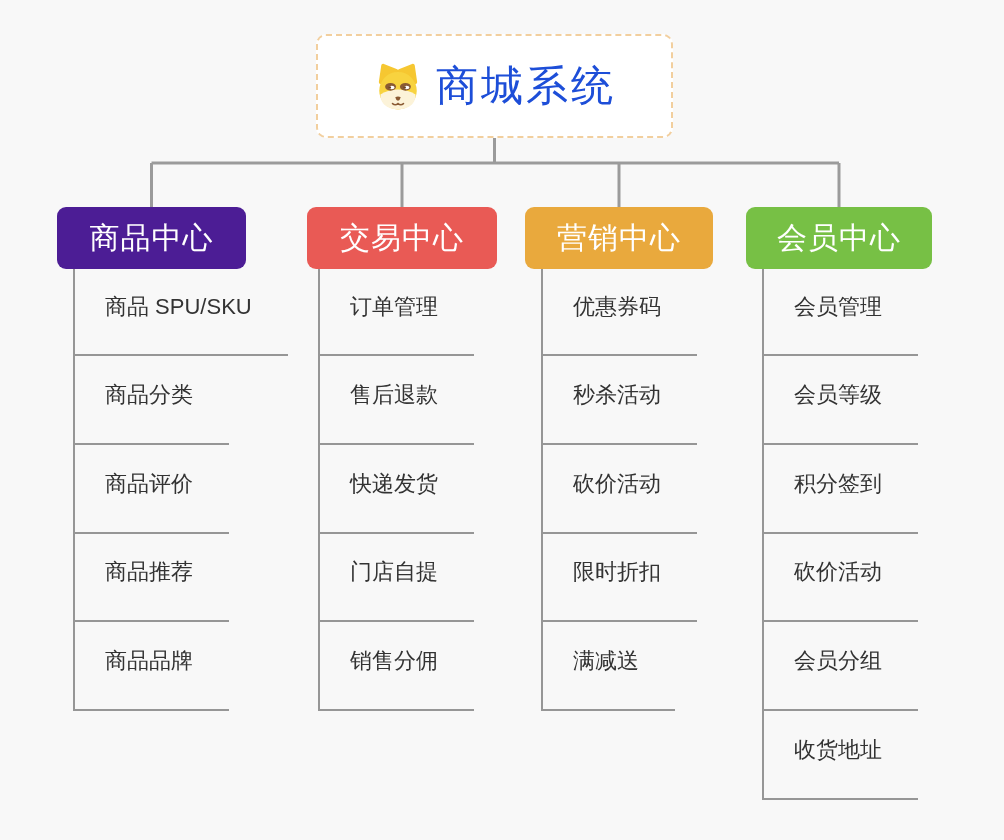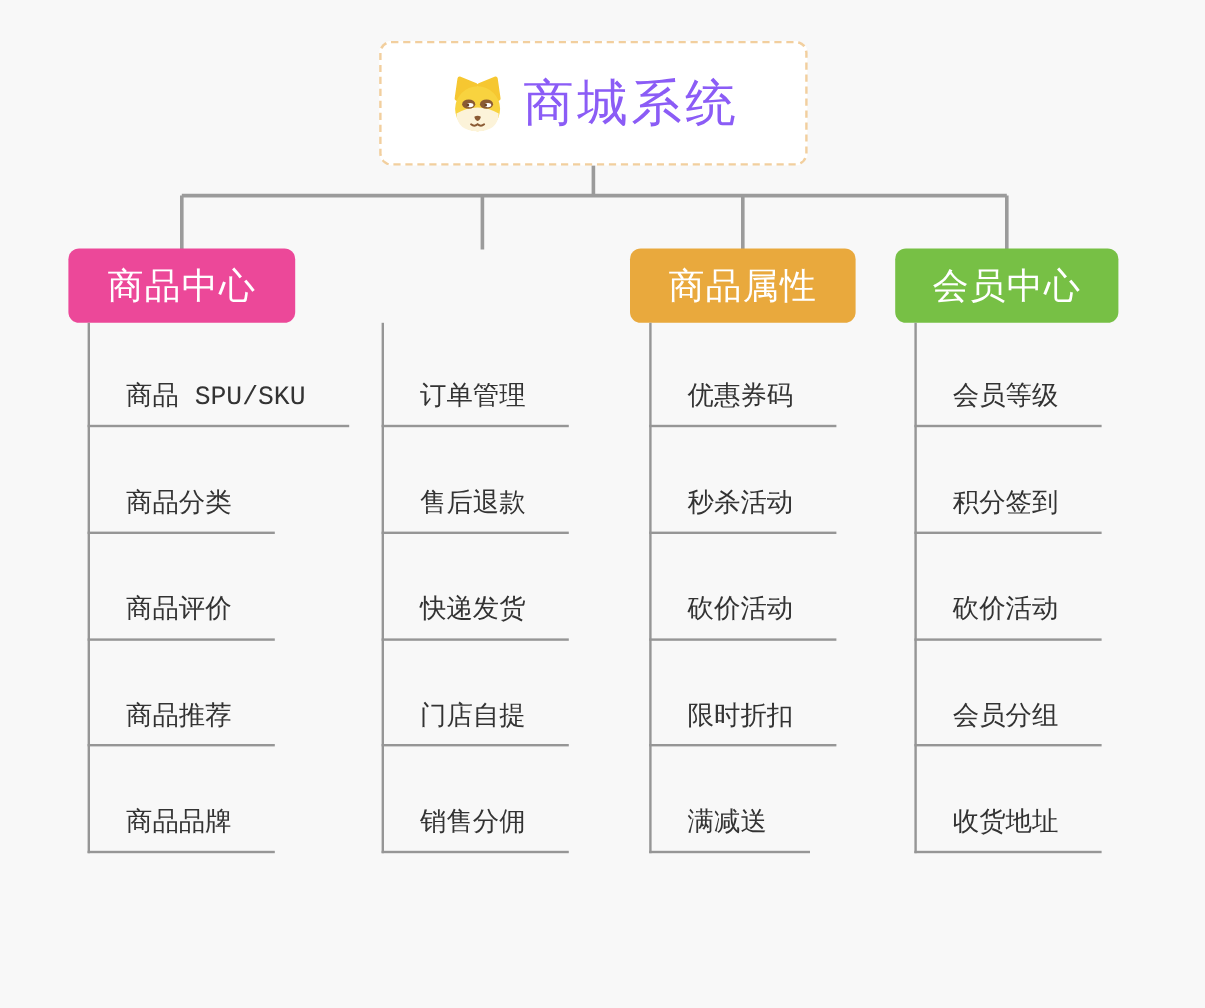--- a/index.html
+++ b/index.html
@@ -13,21 +13,21 @@
   svg.connectors{position:absolute;left:0;top:0;pointer-events:none;}
 
   
   .root-node{
     position:absolute;left:316px;top:34px;width:357px;height:104px;
     background:#FFFFFF;border:2px dashed #F2CF9E;border-radius:10px;
     box-sizing:border-box;
     display:flex;align-items:center;justify-content:center;gap:13px;
   }
   .root-title{
-    font-size:42px;letter-spacing:3px;color:#8b5cf6;font-weight:500;
+    font-size:42px;letter-spacing:3px;color:#1d4ed8;font-weight:500;
     line-height:1;white-space:nowrap;
   }
   .dog-icon{width:50px;height:50px;flex:0 0 auto;}
 
   
   .branch{
     position:absolute;top:207px;height:62px;border-radius:9px;
     display:flex;align-items:center;justify-content:center;
     color:#FFFFFF;font-size:30px;letter-spacing:1px;white-space:nowrap;
     cursor:pointer;
@@ -45,23 +45,22 @@
   .column-0{left:73px;}
   .column-1{left:318px;}
   .column-2{left:541px;}
   .column-3{left:762px;}
   .sub-item{
     height:88.8px;box-sizing:border-box;
     width:-moz-fit-content;width:fit-content;
     padding:0 36px 10px 32px;
     border-bottom:2px solid #969696;
     margin-left:-2px;
-    display:flex;align-items:flex-end;
+    display:flex;align-items:center;
     cursor:pointer;
-    font-family:Liberation Mono, monospace;
   }
   .sub-item:first-child{height:87px;}
   .sub-item span{
     font-size:22px;color:#333333;line-height:1.15;white-space:nowrap;
   }
 </style>
 </head>
 <body>
 
 <div class="canvas">
@@ -86,61 +85,64 @@
       <circle cx="21.5" cy="34" r="1.6" fill="#6B4223"></circle>
       <ellipse cx="41.5" cy="33" rx="7" ry="5" fill="#8A5A33"></ellipse>
       <ellipse cx="43" cy="34" rx="3.6" ry="2.2" fill="#FFFFFF"></ellipse>
       <circle cx="40.5" cy="34" r="1.6" fill="#6B4223"></circle>
       <path d="M28.5 46.5 Q32 44.5 35.5 46.5 Q34.5 50.5 32 51 Q29.5 50.5 28.5 46.5 Z" fill="#8A5A33"></path>
       <path d="M25 54.5 Q28.5 57.5 32 54.5 Q35.5 57.5 39 54.5" fill="none" stroke="#8A5A33" stroke-width="2" stroke-linecap="round"></path>
     </svg>
     <span class="root-title">商城系统</span>
   </div>
 
-  <div class="branch branch-0" style="background: #ec4899;">
+  <div class="branch branch-0" style="background: #4c1d95;">
     <span>商品中心</span>
   </div>
   <div class="column column-0">
     <div class="sub-item">
         <span>商品 SPU/SKU</span>
       </div>
     <div class="sub-item">
         <span>商品分类</span>
       </div>
     <div class="sub-item">
         <span>商品评价</span>
       </div>
     <div class="sub-item">
         <span>商品推荐</span>
       </div>
     <div class="sub-item">
         <span>商品品牌</span>
       </div>
   </div>
 
+  <div class="branch branch-1" style="background: rgb(233, 90, 85);">
+    <span>交易中心</span>
+  </div>
   <div class="column column-1">
     <div class="sub-item">
         <span>订单管理</span>
       </div>
     <div class="sub-item">
         <span>售后退款</span>
       </div>
     <div class="sub-item">
         <span>快递发货</span>
       </div>
     <div class="sub-item">
         <span>门店自提</span>
       </div>
     <div class="sub-item">
         <span>销售分佣</span>
       </div>
   </div>
 
   <div class="branch branch-2" style="background: rgb(233, 169, 61);">
-    <span>商品属性</span>
+    <span>营销中心</span>
   </div>
   <div class="column column-2">
     <div class="sub-item">
         <span>优惠券码</span>
       </div>
     <div class="sub-item">
         <span>秒杀活动</span>
       </div>
     <div class="sub-item">
         <span>砍价活动</span>
@@ -151,20 +153,23 @@
     <div class="sub-item">
         <span>满减送</span>
       </div>
   </div>
 
   <div class="branch branch-3" style="background: rgb(119, 192, 69); align-items: center;">
     <span>会员中心</span>
   </div>
   <div class="column column-3">
     <div class="sub-item">
+        <span>会员管理</span>
+      </div>
+    <div class="sub-item">
         <span>会员等级</span>
       </div>
     <div class="sub-item">
         <span>积分签到</span>
       </div>
     <div class="sub-item">
         <span>砍价活动</span>
       </div>
     <div class="sub-item">
         <span>会员分组</span>

